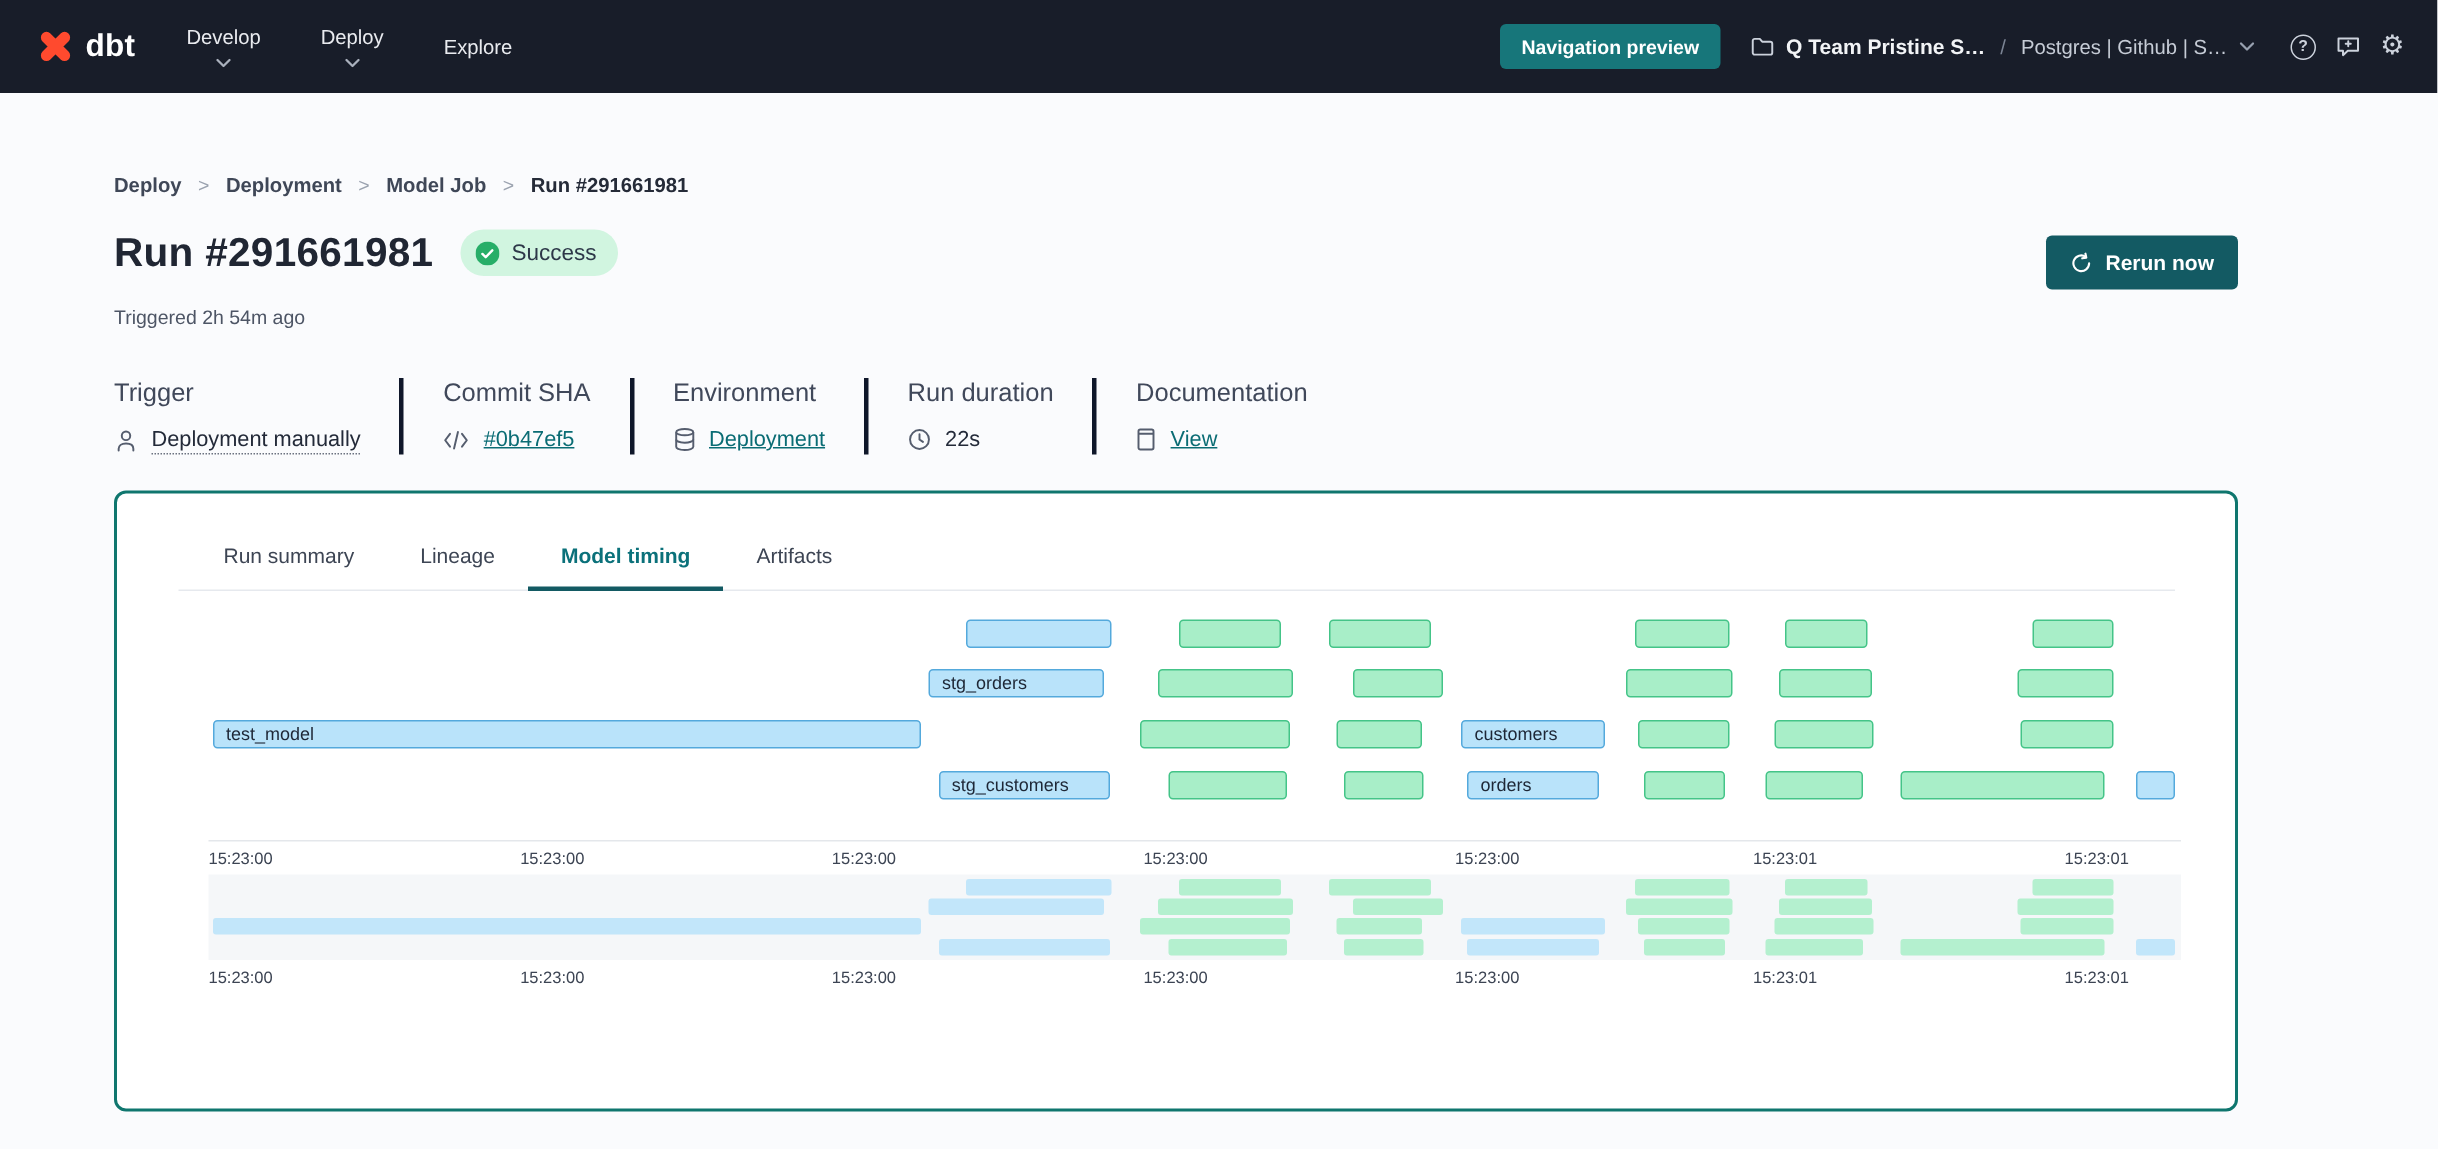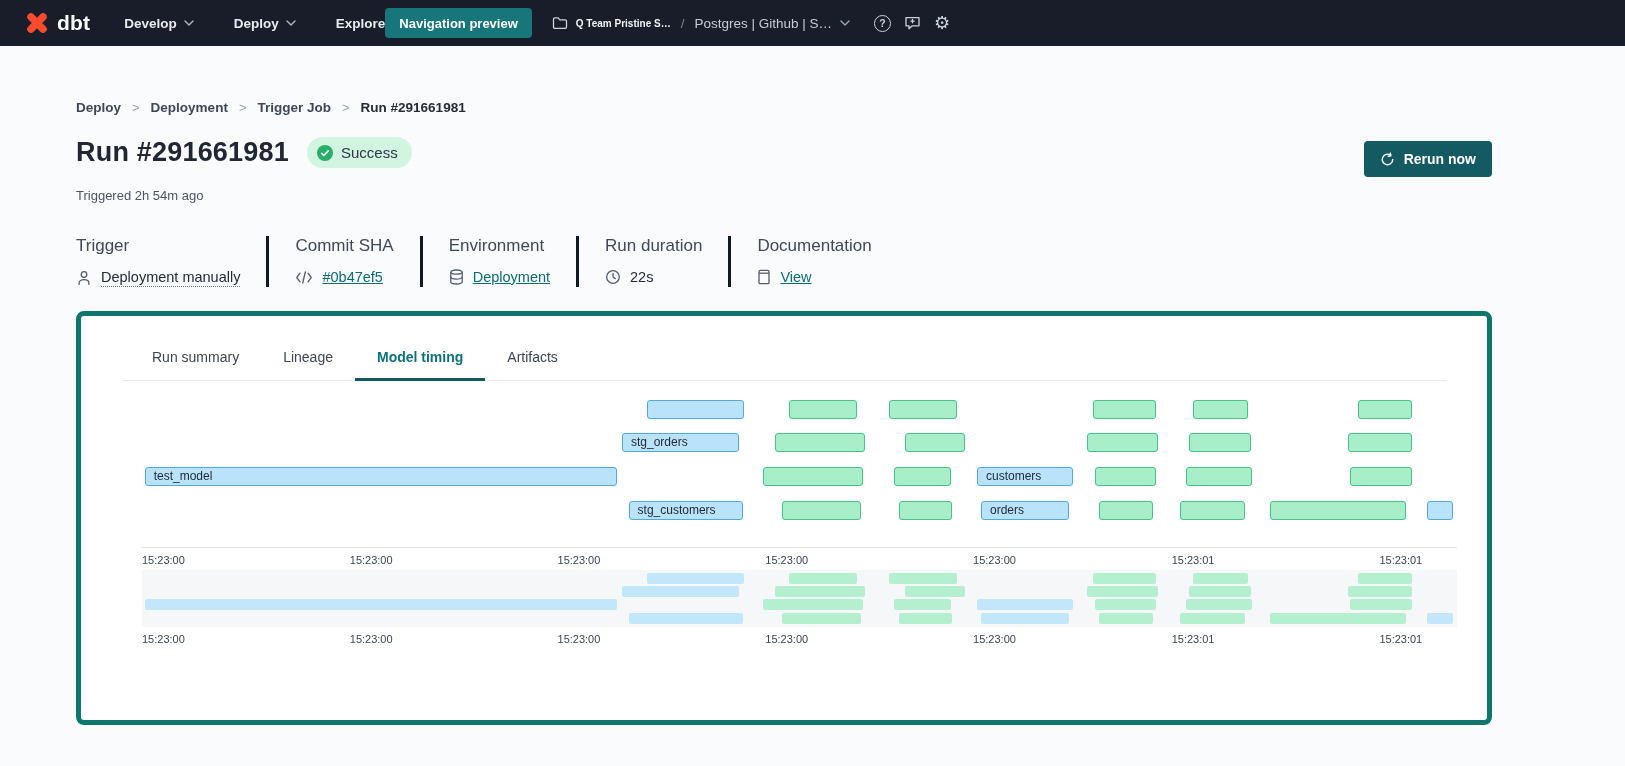--- a/index.html
+++ b/index.html
@@ -7,35 +7,35 @@
   body { font-family:"Liberation Sans", sans-serif; background:#fafbfd; color:#232a39; }
 
   :root{
     --c-header:#181d29; --c-accent:#17767a; --c-btn:#135a63; --c-link:#0a6c74;
     --c-tab:#0b717a; --c-tab-line:#135a63; --c-success-bg:#d1f5e0; --c-success-icon:#27ae68;
     --blue-fill:#b9e3fa; --blue-border:#54a9dc; --green-fill:#a8eec8; --green-border:#44c488;
     --mini-bg:#f5f7f9;
   }
 
   
-  .topbar{ height:46px; background:var(--c-header); display:flex; align-items:center;
-           padding:0 22px 0 24px; }
+  .topbar{ height:62px; background:var(--c-header); display:flex; align-items:center;
+           justify-content:space-between; padding:0 22px 0 24px; }
   .topbar-left{ display:flex; align-items:center; gap:34px; }
   .logo{ display:flex; align-items:center; gap:7px; cursor:pointer; }
   .logo-text{ color:#fff; font-weight:700; font-size:21px; letter-spacing:.2px; }
   .topnav{ display:flex; align-items:center; gap:40px; }
   .nav-item{ display:flex; align-items:center; gap:7px; color:#e9ebef; font-size:13.5px;
-             font-weight:700; cursor:pointer; }
+             font-weight:400; cursor:pointer;flex-direction:column; }
   .nav-item .icn{ color:#aab1bd; }
   .topbar-right{ display:flex; align-items:center; gap:14px; }
   .preview-btn{ background:var(--c-accent); color:#fff; border:none; border-radius:4px;
                 height:30px; padding:0 14px; font-family:inherit; font-size:13px; font-weight:600; cursor:pointer; }
   .project-switcher{ display:flex; align-items:center; gap:8px; margin-left:6px; cursor:pointer; }
   .project-switcher .icn{ color:#ccd2dc; }
-  .account-name{ color:#f2f4f6; font-weight:700; font-size:10px; }
+  .account-name{ color:#f2f4f6; font-weight:700; font-size:14px; }
   .path-sep{ color:#7b8494; font-size:13.5px; padding:0 2px; }
   .project-name{ color:#c6ccd6; font-size:13.5px; }
   .header-icons{ display:flex; align-items:center; gap:13px; margin-left:10px; }
   .hicon{ color:#ccd2dc; cursor:pointer; display:flex; align-items:center; }
   .help-circle{ width:17px; height:17px; border:1.5px solid #ccd2dc; border-radius:50%;
                 display:flex; align-items:center; justify-content:center; font-size:10.5px;
                 font-weight:700; color:#ccd2dc; }
   .gear-glyph{ font-family:"DejaVu Sans", sans-serif; font-size:18px; line-height:1; }
   .icn{ display:inline-flex; align-items:center; }
 
@@ -61,21 +61,21 @@
   .meta-col{ padding:0 26px; border-left:3px solid #0f172a; }
   .meta-col:first-child{ padding-left:0; border-left:none; }
   .meta-label{ font-size:17px; color:#40485a; }
   .meta-value-row{ display:flex; align-items:center; gap:9px; margin-top:13px; }
   .meta-value-row .icn{ color:#555d6e; }
   .meta-value{ font-size:14.5px; color:#232a39; }
   .meta-value.dotted{ border-bottom:1.5px dotted #6b7280; padding-bottom:1px; }
   .meta-value.link{ color:var(--c-link); text-decoration:underline; cursor:pointer; }
 
   
-  .card{ margin-top:24px; background:#fff; border:5px solid #0f766e; border-radius:8px;
+  .card{ margin-top:24px; background:#fff; border:2px solid #0f766e; border-radius:8px;
          padding:0 40px 24px 41px; height:414px; }
   .tabs{ display:flex; padding:21px 0 0 8px; border-bottom:1px solid #e6e9ee; }
   .tab{ padding:12px 22px 15px; font-size:14px; color:#3d4554; cursor:pointer; position:relative; }
   .tab.active{ color:var(--c-tab); font-weight:700; }
   .tab.active::after{ content:""; position:absolute; left:0; right:0; bottom:-1px; height:3px;
                       background:var(--c-tab-line); }
 
   .plot{ position:relative; margin:15px 0 0 20px; width:1315px; height:152px;
          border-bottom:1px solid #e4e7eb; }
   .bar{ position:absolute; height:19px; border-radius:3px; border:1px solid; cursor:pointer; }
@@ -159,21 +159,21 @@
     </div>
   </div>
 </header>
 
 <main>
   <div class="breadcrumb" id="breadcrumb">
       <span class="crumb">Deploy</span>
       <span class="bc-sep">&gt;</span>
       <span class="crumb">Deployment</span>
       <span class="bc-sep">&gt;</span>
-      <span class="crumb">Trigger Job</span>
+      <span class="crumb">Model Job</span>
       <span class="bc-sep">&gt;</span>
       <span class="crumb current">Run #291661981</span>
     </div>
 
   <div class="title-row">
     <div class="title-left">
       <h1>Run #291661981</h1>
       <span class="badge">
         <span class="icn">
           <svg width="16" height="16" viewBox="0 0 16 16">

